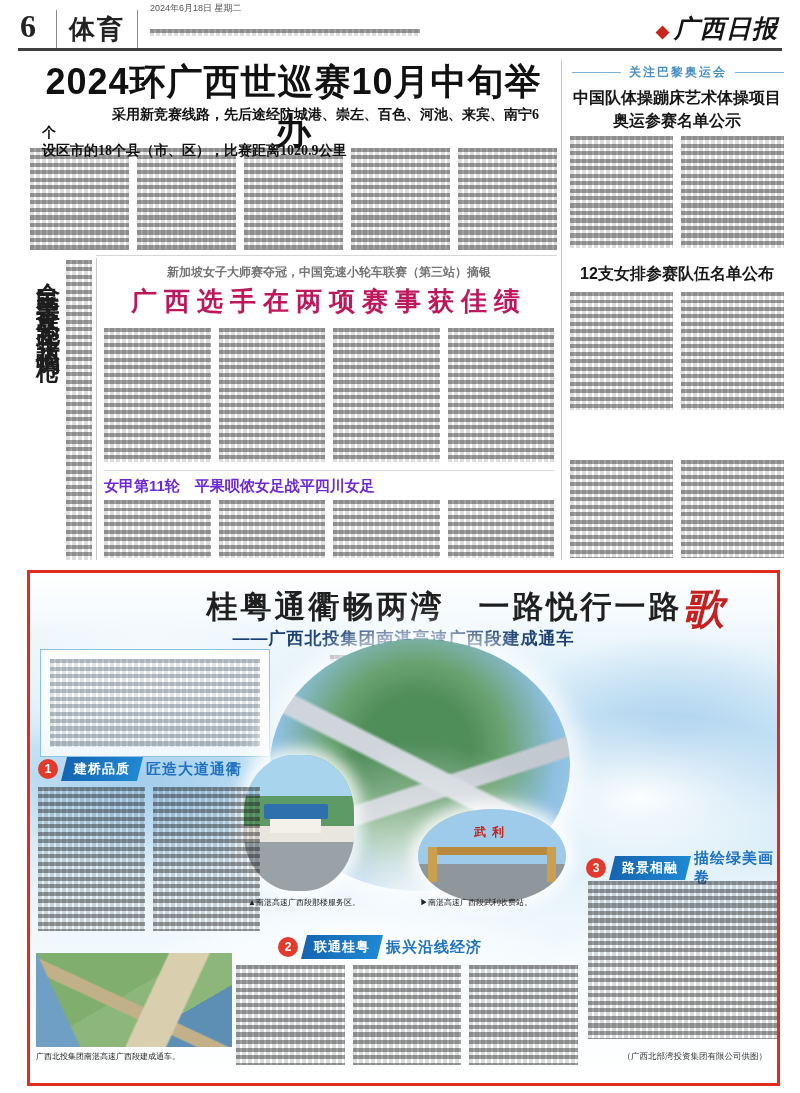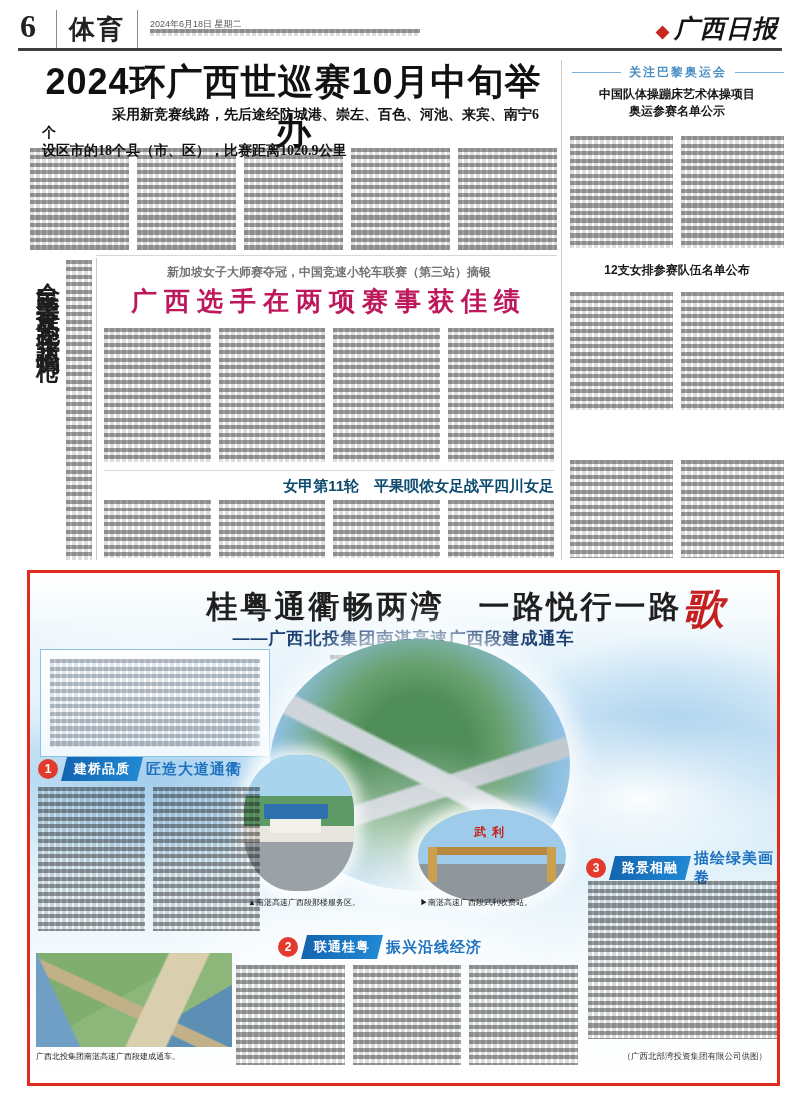--- a/index.html
+++ b/index.html
@@ -28,29 +28,29 @@
   .diamond{color:#c8271d;font-size:17px;font-style:normal;margin-right:4px;}
   .toprule{height:3px;background:#3e3e3e;}
 
   .h-top{font-size:36px;font-weight:700;letter-spacing:1px;text-align:center;color:#111;}
   .deck{font-size:14px;font-weight:700;line-height:1.3;color:#111;
         font-family:"Liberation Serif",serif;}
 
   .tagline-rail{display:flex;align-items:center;gap:8px;color:#4a8fc3;
                 font-size:12px;font-weight:700;letter-spacing:2px;}
   .tagline-rail .dash{flex:1;height:1px;background:#7cb0d8;}
-  .h-rail{font-size:12px;font-weight:700;text-align:center;line-height:1.45;color:#161616;}
+  .h-rail{font-size:16px;font-weight:700;text-align:center;line-height:1.45;color:#161616;}
 
   .h-vert{writing-mode:vertical-rl;text-orientation:upright;font-size:24px;font-weight:700;
           letter-spacing:7px;color:#1d1d1d;font-family:"Liberation Serif",serif;}
 
   .kicker{font-size:12px;font-weight:600;text-align:center;color:#737373;}
   .h-mid{font-size:26px;font-weight:700;letter-spacing:7px;text-align:center;color:#be185d;
          font-family:"Liberation Serif",serif;}
-  .h-sub{font-size:15px;font-weight:700;text-align:right;color:#0c4a6e;}
+  .h-sub{font-size:15px;font-weight:700;text-align:left;color:#6d28d9;}
 
   
   .feature{border:3px solid #e02b1f;overflow:hidden;
      background:linear-gradient(180deg,#ffffff 0%,#f4fafd 9%,#dbeef9 22%,#c2e1f4 40%,#e7f4fb 62%,#f8fcfe 80%,#ffffff 100%);}
   .cloud{position:absolute;border-radius:50%;pointer-events:none;
      background:radial-gradient(closest-side,rgba(255,255,255,.95),rgba(255,255,255,0));}
   .skypatch{position:absolute;border-radius:50%;pointer-events:none;
      background:radial-gradient(closest-side,rgba(140,190,230,.55),rgba(140,190,230,0));}
   .h-feat{font-size:31px;font-weight:700;letter-spacing:3px;color:#1f1f1f;text-align:center;
           font-family:"Liberation Serif",serif;}
@@ -94,21 +94,21 @@
      linear-gradient(25deg,rgba(0,0,0,0) 40%,#c2b089 41% 48%,rgba(0,0,0,0) 49%),
      linear-gradient(150deg,#7fae6f 0 45%,#8db77a 45% 70%,#5d8fb5 70% 100%);}
 </style>
 </head>
 <body>
 
 <div class="page">
 
   <div class="abs pgnum" style="left:20px;top:8px;">6</div>
   <div class="abs secbox" style="left:56px;top:10px;">体育</div>
-  <div class="abs dateline" style="left:150px;top:18px;">2024年6月18日  星期二</div>
+  <div class="abs dateline" style="left:150px;top:2px;">2024年6月18日  星期二</div>
   <div class="abs tx" style="left:150px;top:29px;width:270px;height:7px;"></div>
   <div class="abs masthead" style="right:22px;top:12px;">
     <span class="diamond">◆</span><span>广西日报</span>
   </div>
   <div class="abs toprule" style="left:18px;right:18px;top:48px;"></div>
 
   <div class="abs h-top" style="left:30px;top:58px;width:527px;">2024环广西世巡赛10月中旬举办</div>
   <div class="abs deck" style="left:42px;top:106px;width:505px;">
     <div style="text-indent:5em;">采用新竞赛线路，先后途经防城港、崇左、百色、河池、来宾、南宁6个</div>
     <div>设区市的18个县（市、区），比赛距离1020.9公里</div>

